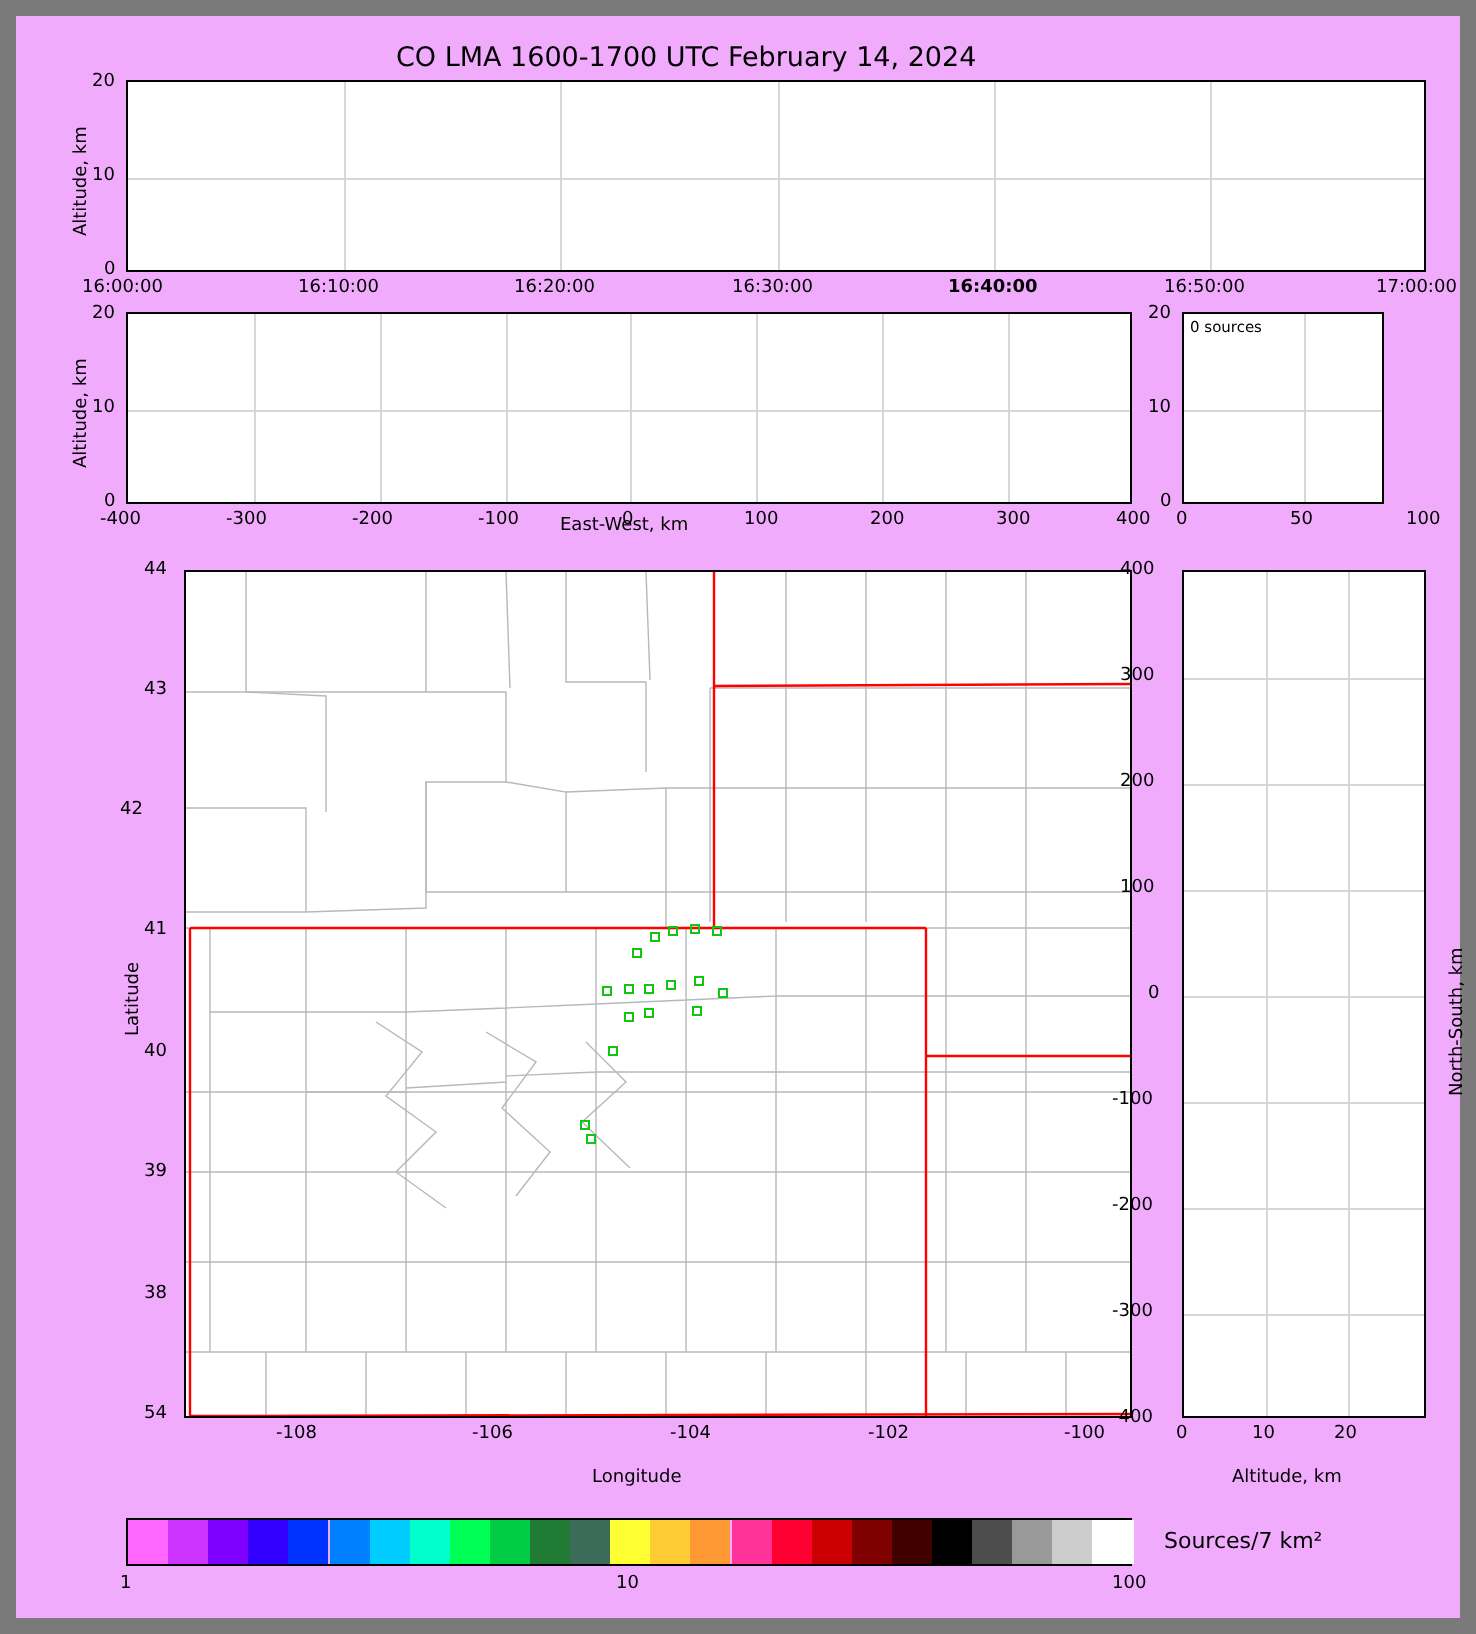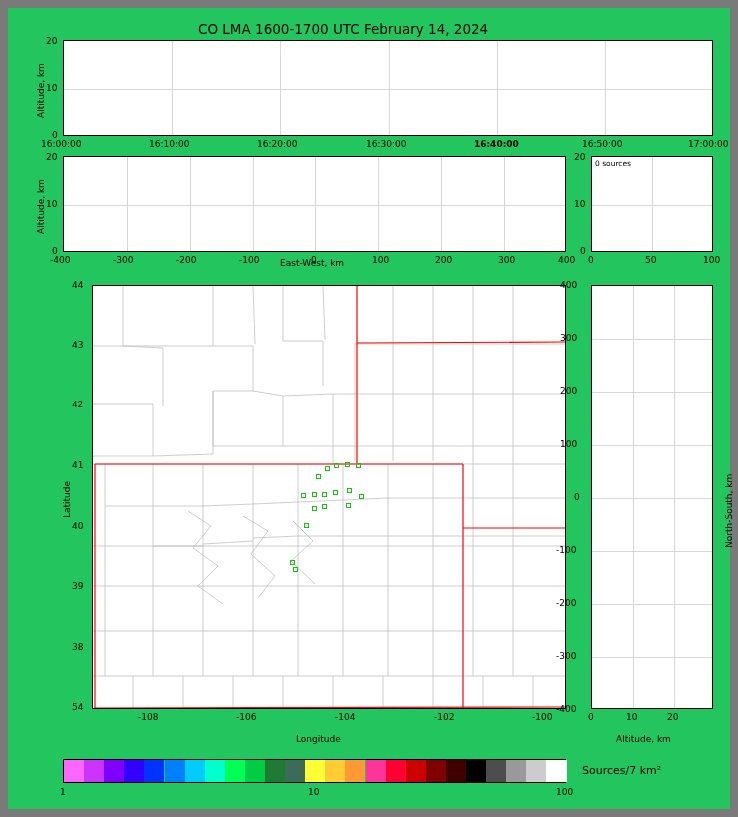--- a/index.html
+++ b/index.html
@@ -12,21 +12,21 @@
     height: 817px;
     font-family: "DejaVu Sans", "Liberation Sans", sans-serif;
     overflow: hidden;
   }
   #figure {
     position: absolute;
     left: 8px;
     top: 8px;
     width: 722px;
     height: 801px;
-    background: #22c55e;
+    background: #f0abfc;
   }
   .abs { position: absolute; }
   .axes {
     position: absolute;
     border: 1px solid #000000;
     background: #ffffff;
     box-sizing: border-box;
     overflow: hidden;
   }
   .gridline-v, .gridline-h {
@@ -135,21 +135,21 @@
   <div class="tick-label" style="left:105px; top:247px;">-300</div>
   <div class="tick-label" style="left:168px; top:247px;">-200</div>
   <div class="tick-label" style="left:231px; top:247px;">-100</div>
   <div class="tick-label" style="left:303px; top:247px;">0</div>
   <div class="tick-label" style="left:364px; top:247px;">100</div>
   <div class="tick-label" style="left:427px; top:247px;">200</div>
   <div class="tick-label" style="left:490px; top:247px;">300</div>
   <div class="tick-label" style="left:550px; top:247px;">400</div>
   <div class="axis-title" style="left:272px; top:250px;">East-West, km</div>
 
-  <div class="axes" id="ax-hist" style="left:583px; top:148px; width:122px; height:96px;">
+  <div class="axes" id="ax-hist" style="left:583px; top:148px; width:101px; height:96px;">
     <div class="gridline-v" style="left:60px;"></div>
     <div class="gridline-h" style="top:48px;"></div>
     <div class="src-count" style="left:3px; top:2px;">0 sources</div>
   </div>
   <div class="tick-label" style="left:566px; top:144px;">20</div>
   <div class="tick-label" style="left:566px; top:191px;">10</div>
   <div class="tick-label" style="left:572px; top:238px;">0</div>
   <div class="tick-label" style="left:580px; top:247px;">0</div>
   <div class="tick-label" style="left:637px; top:247px;">50</div>
   <div class="tick-label" style="left:695px; top:247px;">100</div>
@@ -297,21 +297,21 @@
     <div class="src-marker" style="left:219px; top:220px;"></div>
     <div class="src-marker" style="left:229px; top:218px;"></div>
     <div class="src-marker" style="left:253px; top:217px;"></div>
     <div class="src-marker" style="left:211px; top:237px;"></div>
     <div class="src-marker" style="left:197px; top:274px;"></div>
     <div class="src-marker" style="left:200px; top:281px;"></div>
   </div>
 
   <div class="tick-label" style="left:64px; top:272px;">44</div>
   <div class="tick-label" style="left:64px; top:332px;">43</div>
-  <div class="tick-label" style="left:64px; top:392px;font-family:Liberation Mono, monospace;">42</div>
+  <div class="tick-label" style="left:52px; top:392px;">42</div>
   <div class="tick-label" style="left:64px; top:452px;">41</div>
   <div class="tick-label" style="left:64px; top:513px;">40</div>
   <div class="tick-label" style="left:64px; top:573px;">39</div>
   <div class="tick-label" style="left:64px; top:634px;">38</div>
   <div class="tick-label" style="left:64px; top:694px;">54</div>
   <div class="axis-title rot90" style="left:54px; top:510px;">Latitude</div>
 
   <div class="tick-label" style="left:130px; top:704px;">-108</div>
   <div class="tick-label" style="left:228px; top:704px;">-106</div>
   <div class="tick-label" style="left:327px; top:704px;">-104</div>

